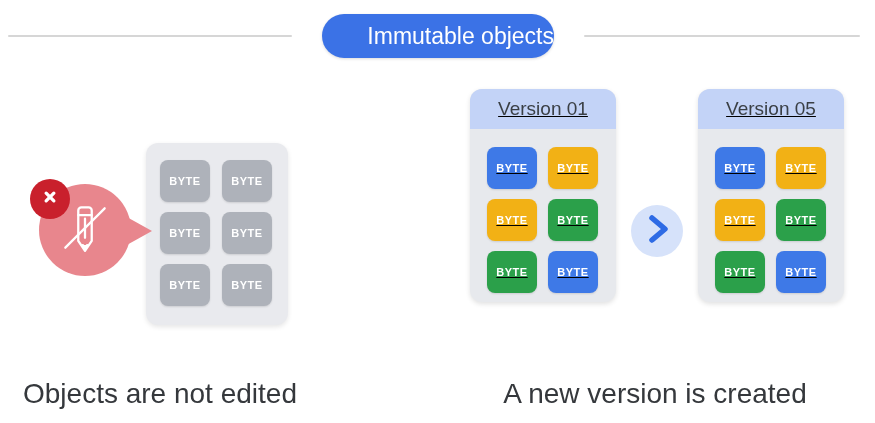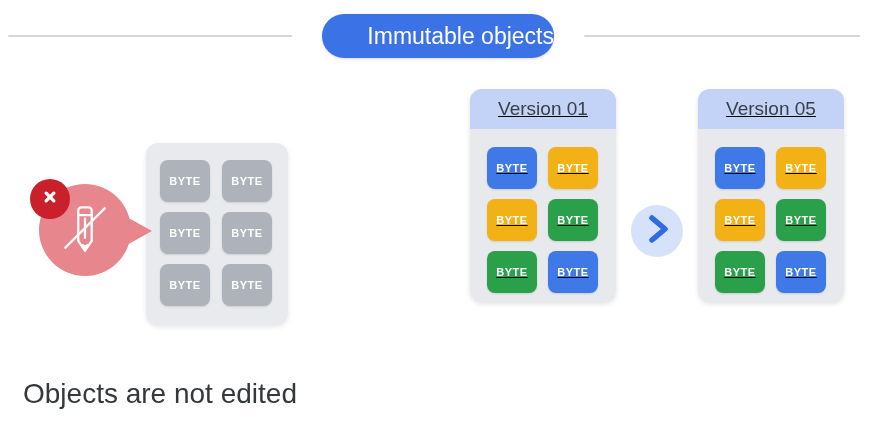--- a/index.html
+++ b/index.html
@@ -141,14 +141,15 @@
       <div class="tile" data-color="blue">BYTE</div>
       <div class="tile" data-color="yellow">BYTE</div>
       <div class="tile" data-color="yellow">BYTE</div>
       <div class="tile" data-color="green">BYTE</div>
       <div class="tile" data-color="green">BYTE</div>
       <div class="tile" data-color="blue">BYTE</div>
     </div>
   </div>
 
   <div class="caption left">Objects are not edited</div>
+  <div class="caption right">A new version is created</div>
 
 </div>
 
 </body></html>

